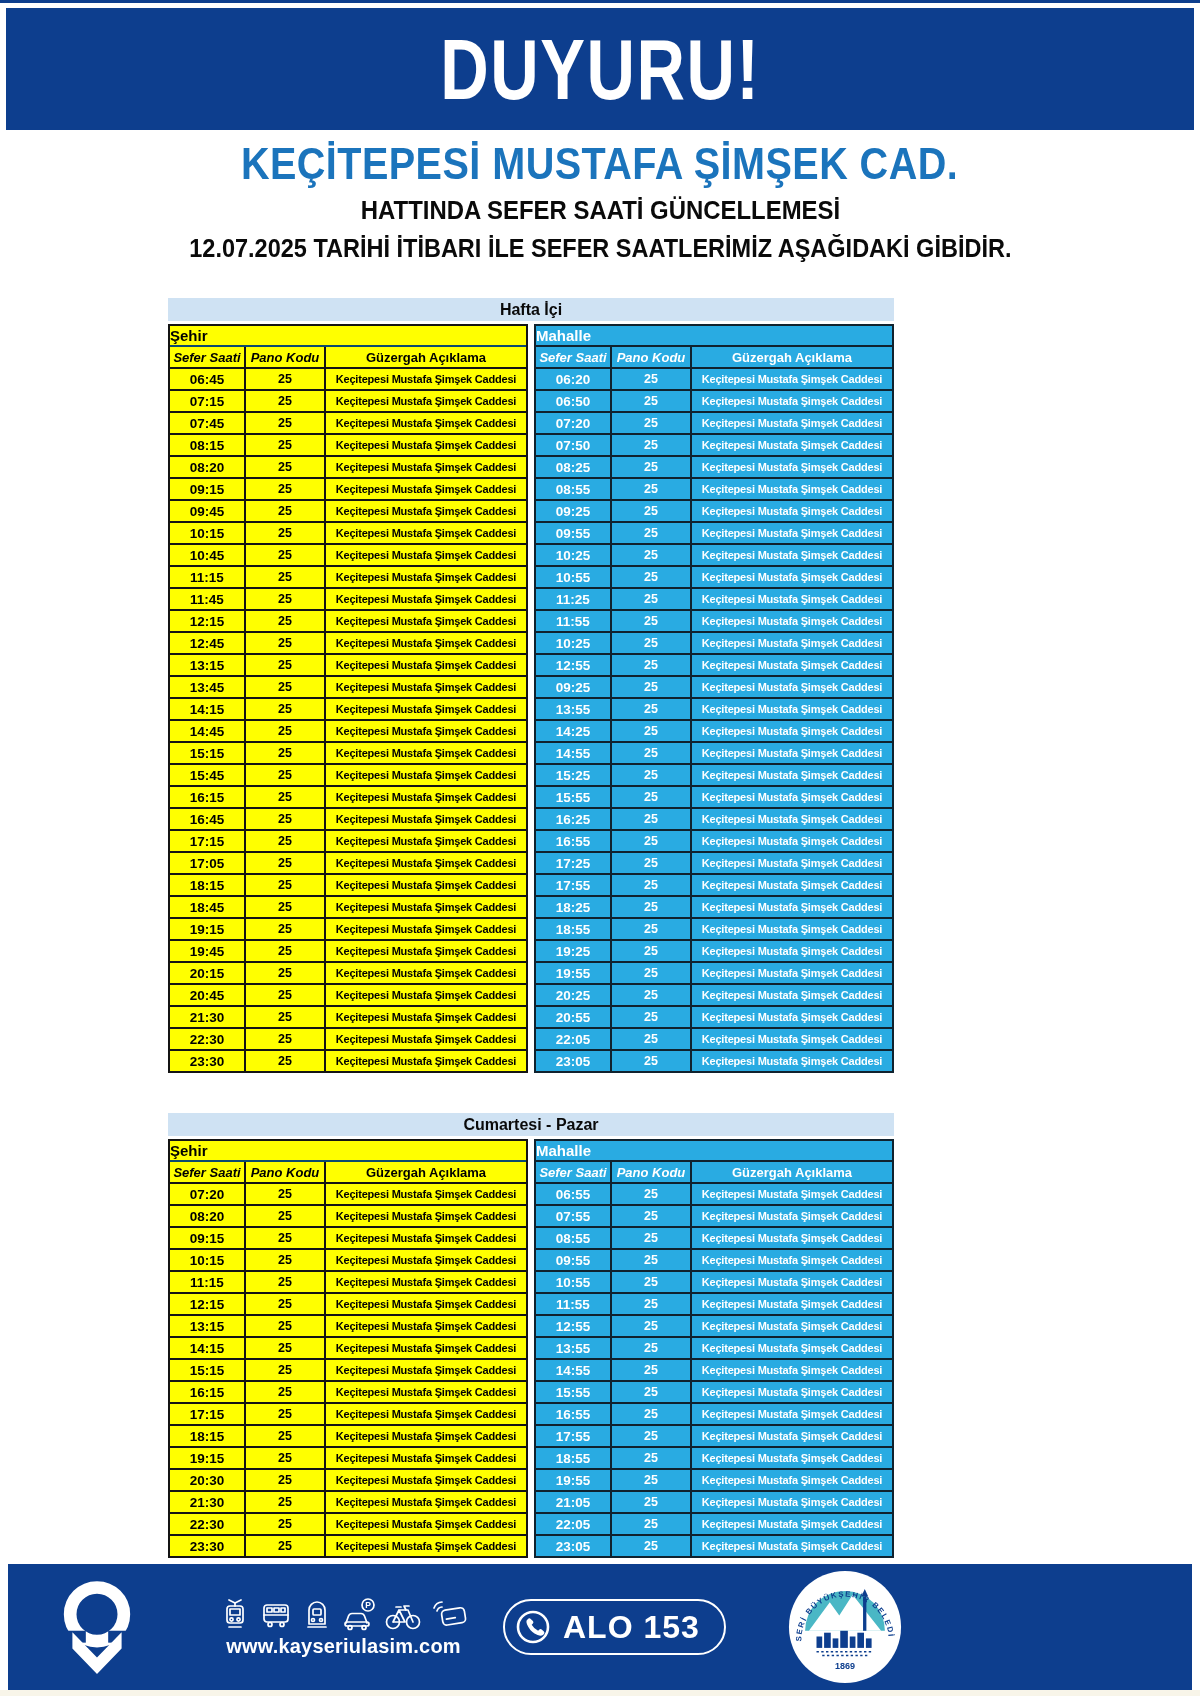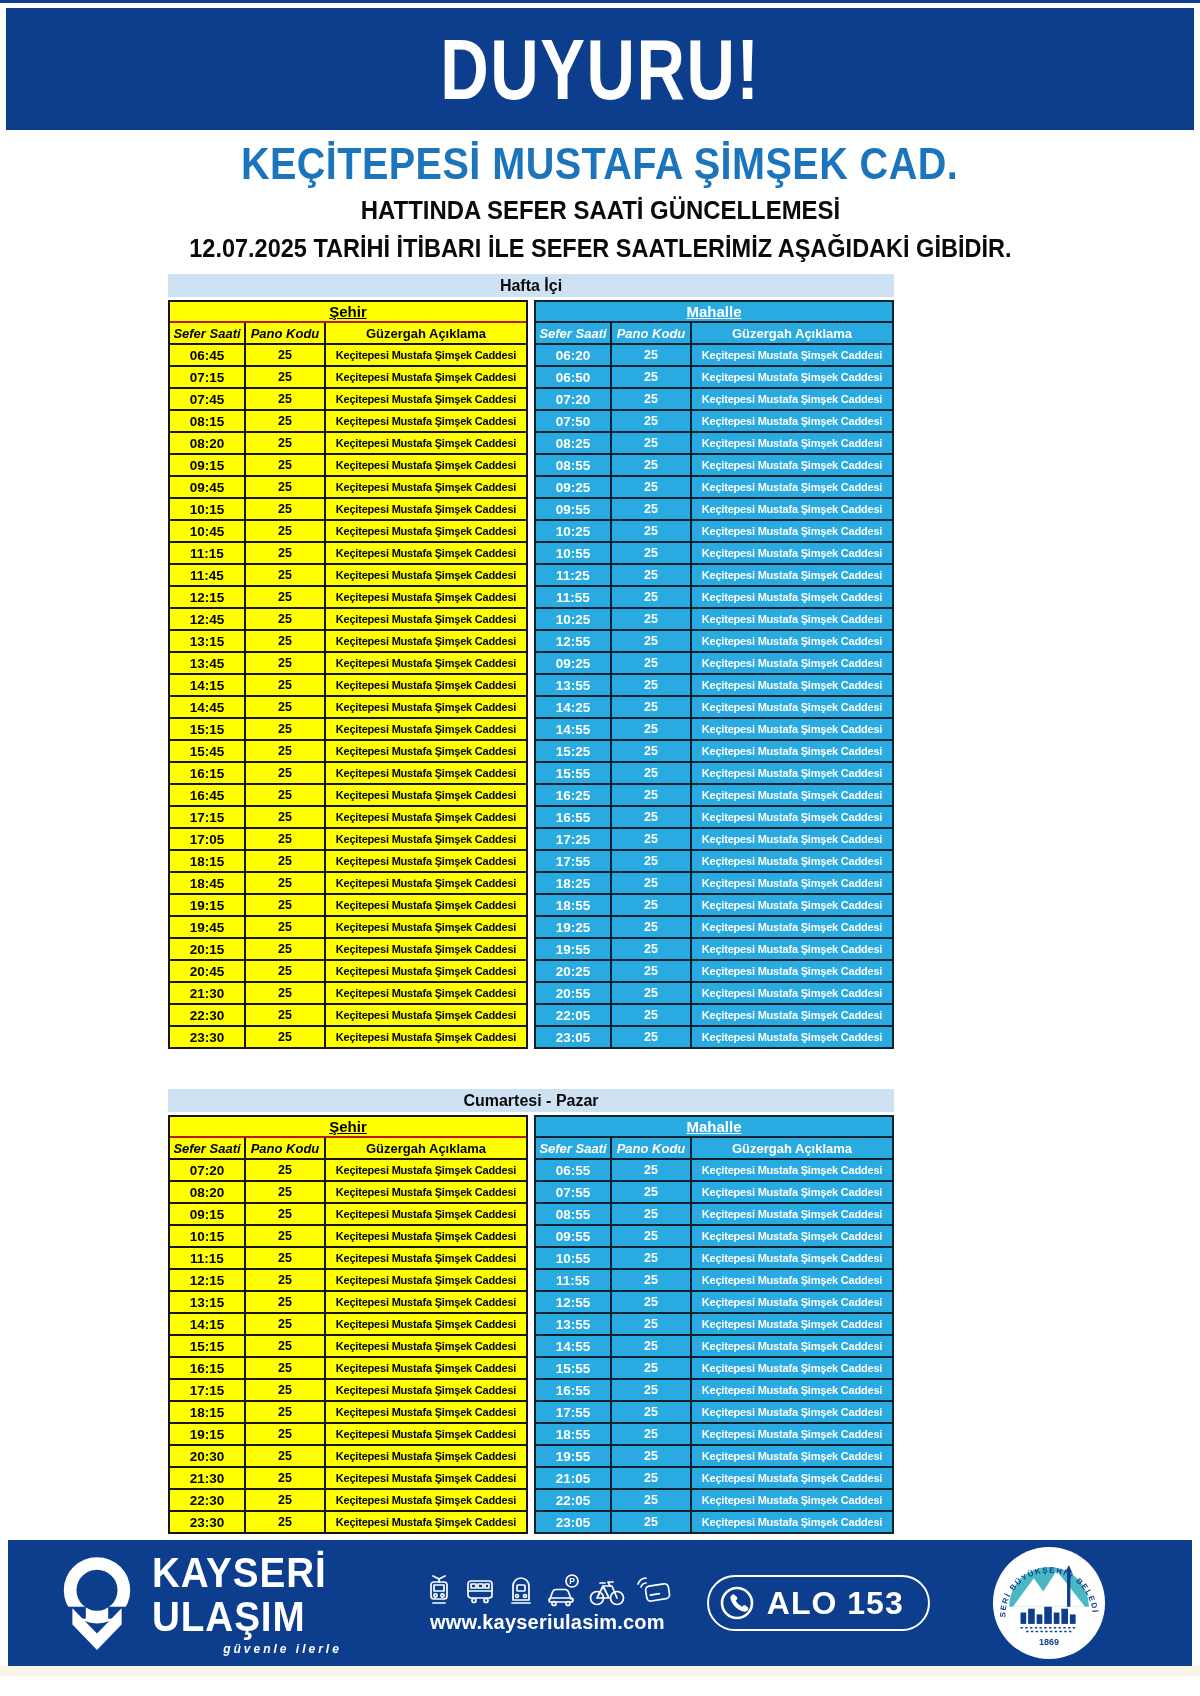--- a/index.html
+++ b/index.html
@@ -17,28 +17,28 @@
   .h1 .txt{display:inline-block;transform:scaleX(0.88);color:#1b74bc;
     font-weight:bold;font-size:45px;white-space:nowrap;letter-spacing:0.5px;}
   .h2{margin-top:8px;height:28px;line-height:28px;text-align:center;}
   .h2 .txt{display:inline-block;transform:scaleX(0.92);color:#0a0a0a;
     font-weight:bold;font-size:26px;white-space:nowrap;}
   .h3{margin-top:10px;height:28px;line-height:28px;text-align:center;}
   .h3 .txt{display:inline-block;transform:scaleX(0.94);color:#0a0a0a;
     font-weight:bold;font-size:25px;white-space:nowrap;}
 
   .section{margin-left:168px;width:726px;}
-  .sec1{margin-top:12px;}
+  .sec1{margin-top:36px;}
   .sec2{margin-top:40px;}
   .band{height:23px;line-height:23px;background:#cfe2f3;text-align:center;
     font-weight:bold;font-size:16px;color:#0a0a0a;}
   .tables{display:flex;gap:6px;margin-top:3px;}
   .ttable{width:360px;border:2px solid #141414;background:#fff;box-sizing:border-box;}
-  .tbl-title{height:21px;line-height:19px;border-bottom:2px solid #b91c1c;
-    text-align:center;font-weight:bold;font-size:15px;box-sizing:border-box;text-decoration:underline;}
+  .tbl-title{height:21px;line-height:19px;border-bottom:2px solid #0c4a6e;
+    text-align:left;font-weight:bold;font-size:15px;box-sizing:border-box;}
   .hdr,.row{display:flex;height:22px;border-bottom:2px solid #141414;box-sizing:border-box;}
   .row:last-child{border-bottom:none;height:20px;}
   .cell{display:flex;align-items:center;justify-content:center;box-sizing:border-box;
     font-weight:bold;white-space:nowrap;overflow:hidden;}
   .c-time{width:76px;border-right:2px solid #141414;font-size:13.5px;}
   .c-code{width:80px;border-right:2px solid #141414;font-size:12.5px;}
   .c-route{width:200px;font-size:11px;letter-spacing:-0.2px;}
   .hdr .c-time,.hdr .c-code{font-size:13px;font-style:italic;}
   .hdr .c-route{font-size:13px;letter-spacing:0;}
   .sehir{background:#ffff00;}
@@ -632,25 +632,20 @@
 
 <div class="footer">
 
   <svg class="pin" viewBox="0 0 110 134">
     <circle cx="55" cy="50" r="36" fill="none" stroke="#fff" stroke-width="17"></circle>
     <rect x="16" y="72" width="24" height="16" fill="#0d3e8e"></rect>
     <rect x="70" y="72" width="24" height="16" fill="#0d3e8e"></rect>
     <path d="M22,74 L55,108 L88,74 L88,96 L55,130 L22,96 Z" fill="#fff"></path>
   </svg>
 
-  <div class="brand">
-    <div class="bl">KAYSERİ</div>
-    <div class="bl bl2">ULAŞIM</div>
-    <div class="slogan">güvenle ilerle</div>
-  </div>
 
   <div class="midblock">
     <div class="iconsrow">
       <svg width="34" height="34" viewBox="0 0 34 34" fill="none" stroke="#fff" stroke-width="1.7" stroke-linecap="round" stroke-linejoin="round">
         <path d="M11,3 l6,3 l6,-3"></path>
           <line x1="17" y1="6" x2="17" y2="9"></line>
         <rect x="9" y="9" width="16" height="17" rx="3"></rect>
         <rect x="12" y="12" width="10" height="6"></rect>
         <circle cx="13.5" cy="22.5" r="1.6"></circle>
           <circle cx="20.5" cy="22.5" r="1.6"></circle>

